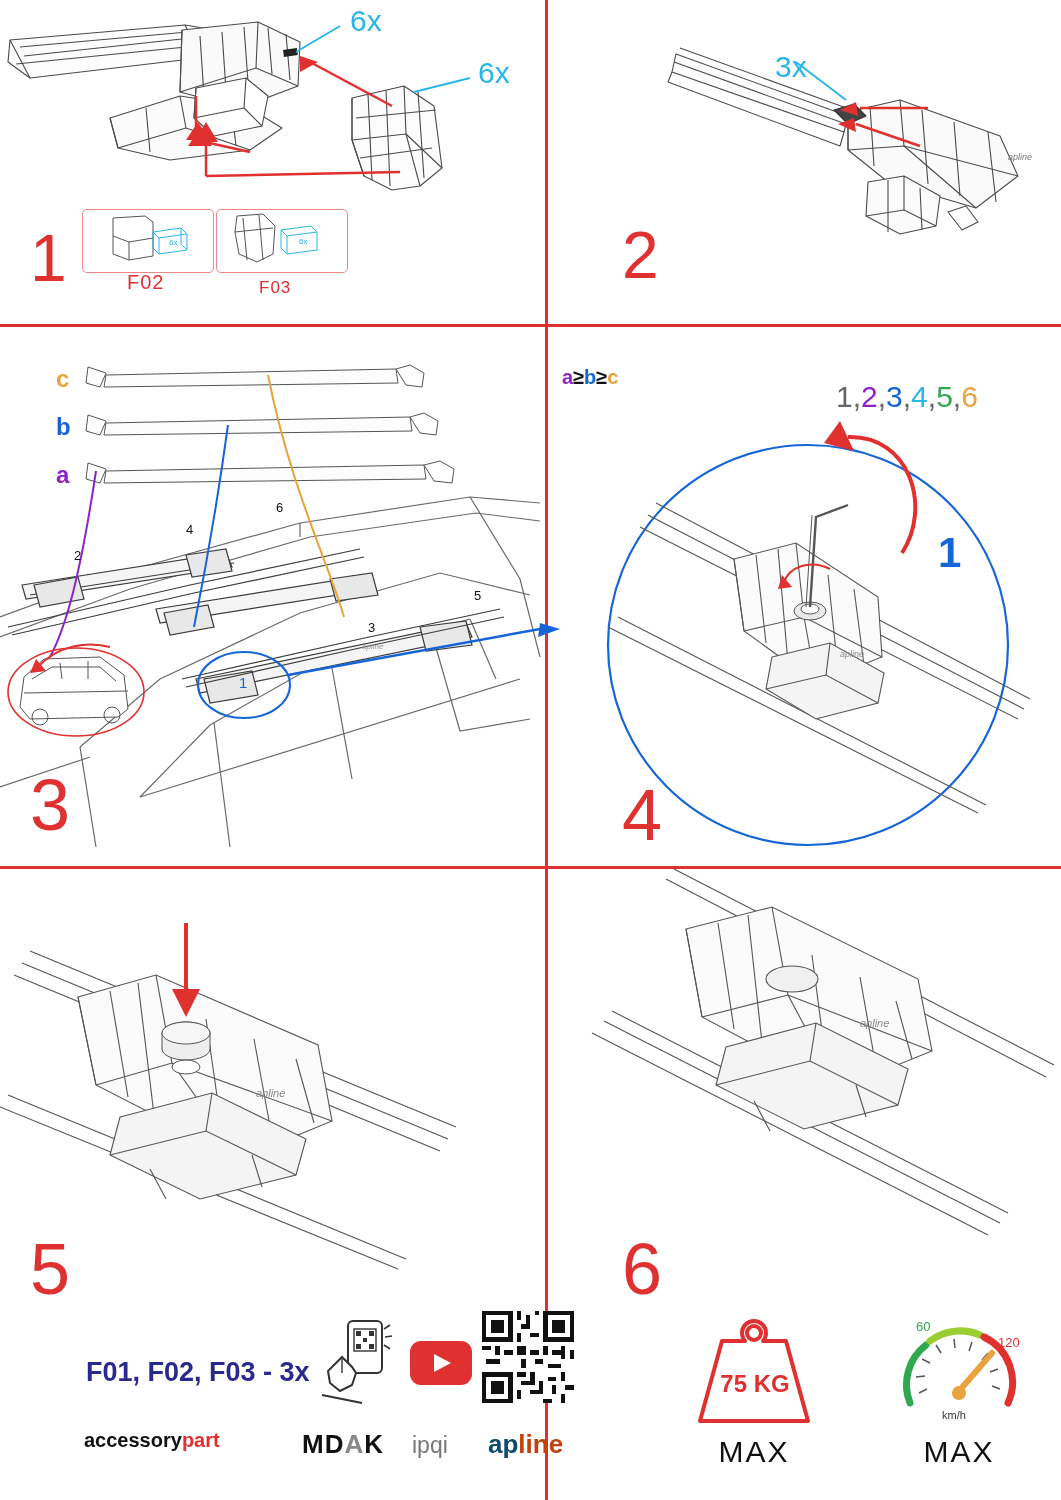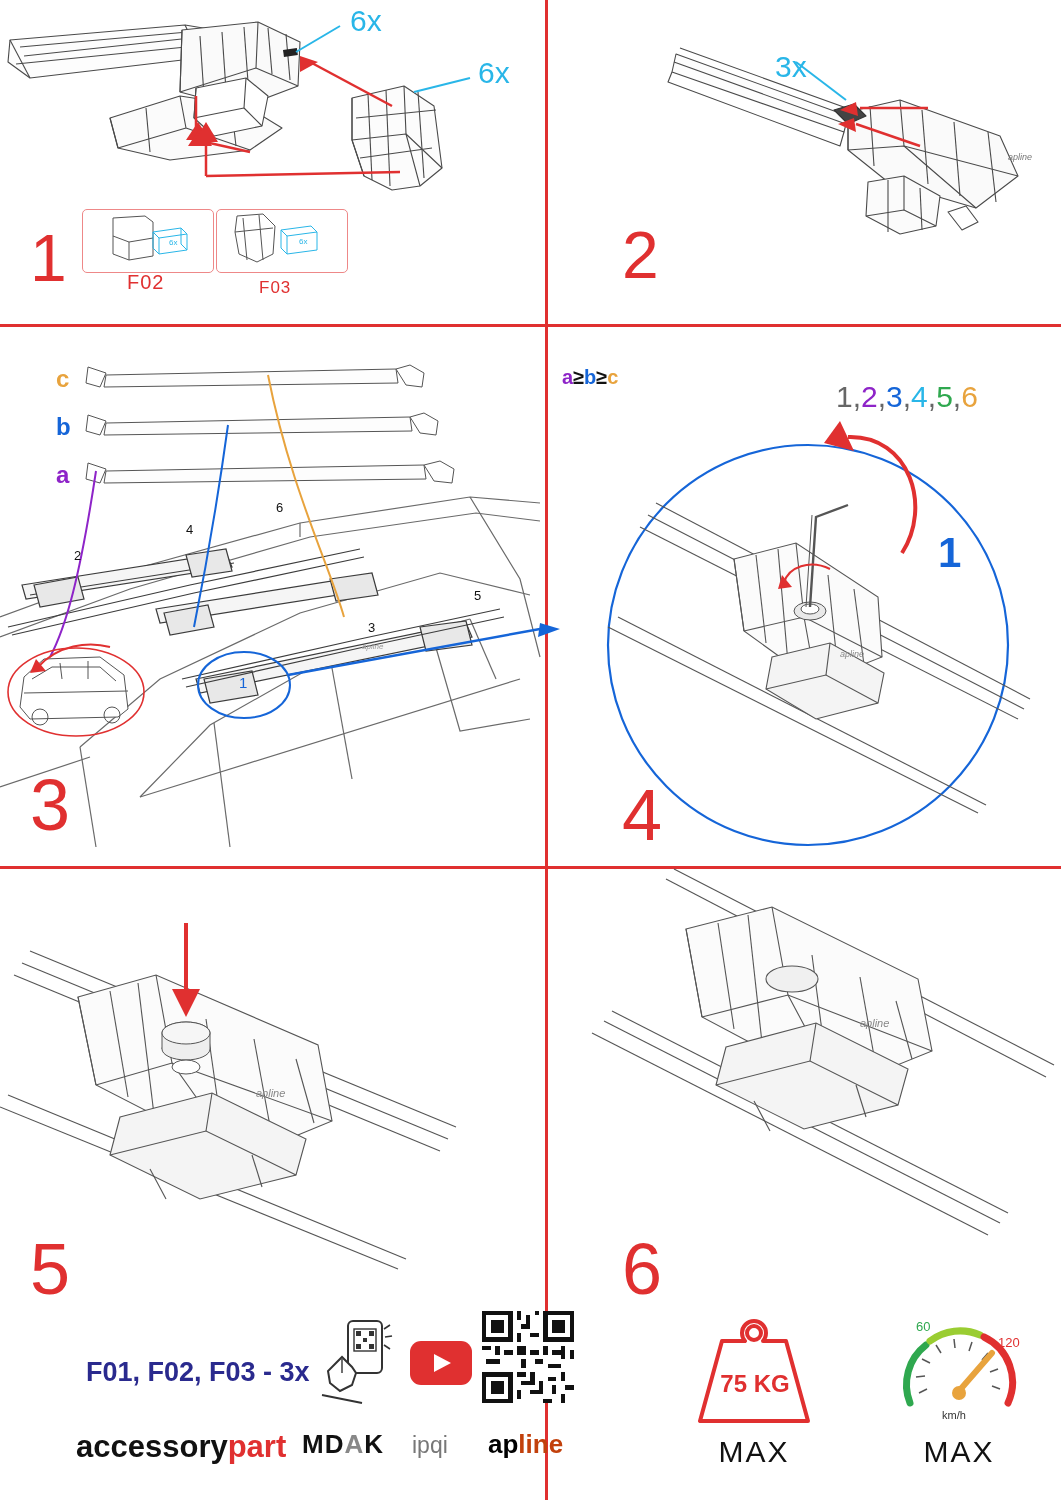--- a/index.html
+++ b/index.html
@@ -455,29 +455,29 @@
           <rect x="13" y="16" width="1" height="3"></rect>
         <rect x="15" y="15" width="2" height="1"></rect>
           <rect x="18" y="14" width="1" height="2"></rect>
         <rect x="16" y="17" width="1" height="2"></rect>
           <rect x="19" y="17" width="2" height="1"></rect>
         <rect x="18" y="19" width="1" height="2"></rect>
           <rect x="14" y="20" width="2" height="1"></rect>
       </g>
     </svg>
 
-    <div class="brand" style="left:76px;top:560px;font-size:31px;font-weight:700;white-space:nowrap;">
+    <div class="brand" style="left:84px;top:560px;font-size:20px;font-weight:700;white-space:nowrap;">
       <span style="color:#111;">accessory</span><span style="color:#e03030;">part</span>
     </div>
     <div class="brand" style="left:302px;top:560px;font-size:26px;font-weight:700;letter-spacing:1px;color:#111;white-space:nowrap;">
       MD<span style="color:#888;">A</span>K
     </div>
     <div class="brand" style="left:412px;top:563px;font-size:23px;color:#777;white-space:nowrap;">ipqi</div>
     <div class="brand" style="left:488px;top:560px;font-size:26px;font-weight:600;white-space:nowrap;">
-      <span style="color:#000000;">ap</span><span style="color:#c2410c;">line</span>
+      <span style="color:#0c4a6e;">ap</span><span style="color:#c2410c;">line</span>
     </div>
   </div>
 
   <div class="panel" style="left:548px;top:869px;width:513px;height:631px;">
     <svg width="513" height="400" viewBox="0 0 513 400">
       <g fill="none" stroke="#555" stroke-width="1.1">
         <path d="M118 10 L498 208"></path>
         <path d="M126 0 L506 196"></path>
         <path d="M56 152 L452 354"></path>
         <path d="M64 142 L460 344"></path>

